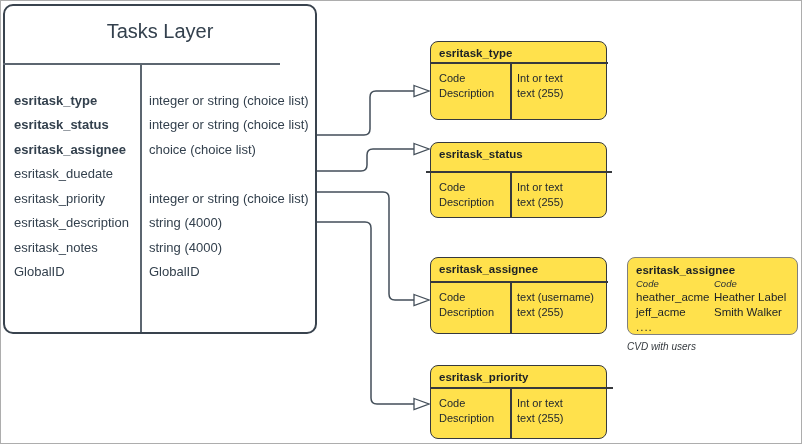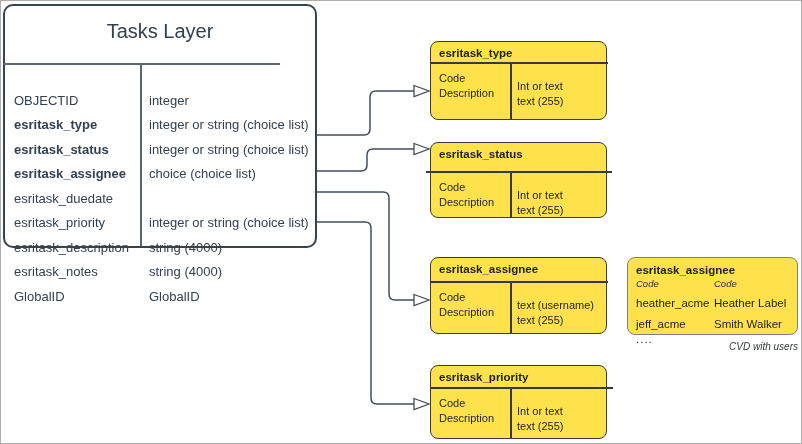--- a/index.html
+++ b/index.html
@@ -9,21 +9,21 @@
     width:802px;height:444px;
     border:1.5px solid #ADADAD;
     background:#fff;
     font-family:"Liberation Sans", sans-serif;
     overflow:hidden;
   }
   .connectors{position:absolute;left:0;top:0;width:802px;height:444px;pointer-events:none;}
 
   
   .ttable{
-    position:absolute;left:2px;top:3px;width:314px;height:244px;
+    position:absolute;left:2px;top:3px;width:314px;height:330px;
     border:2px solid #39434E;border-radius:10px;background:#fff;
   }
   .ttable-title{
     position:absolute;top:14px;left:0;width:100%;
     text-align:center;font-size:20px;color:#33404D;
   }
   .t-hr{position:absolute;top:57px;left:-2px;width:277px;height:2px;background:#5C6670;}
   .t-vr{position:absolute;top:58px;left:135px;bottom:0;width:1.5px;background:#5C6670;}
   .t-rows{position:absolute;top:82px;left:0;right:0;}
   .trow{display:flex;height:24.5px;align-items:center;font-size:13px;color:#33404D;}
@@ -39,37 +39,37 @@
     border-radius:8px;
   }
   .dtitle{
     position:absolute;top:5px;left:8px;right:4px;
     font-size:11.5px;font-weight:bold;color:#1C2126;
   }
   .dhr{position:absolute;height:1.5px;background:var(--stroke);}
   .dvr{position:absolute;width:1.5px;background:var(--stroke);bottom:0;}
   .dcol{position:absolute;font-size:11px;line-height:15px;color:#22282E;}
   .dcol.left{left:8px;}
-  .dcol.right{left:86px;margin-top:8px;}
+  .dcol.right{left:86px;}
 
   
   .cvd{
     position:absolute;left:626px;top:256px;width:171px;height:78px;
     background:var(--yellow);
     border:1.3px solid #7F7F7F;border-radius:8px;
     padding:5px 0 0 8px;color:#1C2126;
   }
   .cvd-title{font-size:11.5px;font-weight:bold;line-height:14px;}
   .cvd-grid{display:grid;grid-template-columns:78px auto;}
   .cvd-head{font-size:9.5px;font-style:italic;line-height:13px;color:#2A2F34;}
-  .cvd-cell{font-size:11.5px;line-height:15px;margin-top:6px;}
+  .cvd-cell{font-size:11.5px;line-height:15px;}
   .cvd-ellipsis{font-size:11.5px;line-height:14px;letter-spacing:1px;}
   .cvd-caption{
     position:absolute;left:626px;top:340px;width:171px;
-    text-align:right;font-size:10px;font-style:italic;color:#33383D;
+    text-align:left;font-size:10px;font-style:italic;color:#33383D;
   }
 </style>
 </head>
 <body>
 
 <div class="canvas">
 
   <svg class="connectors" viewBox="0 0 802 444" xmlns="http://www.w3.org/2000/svg">
     <g stroke="#434E59" stroke-width="1.5" fill="none">
       <path d="M316,134 H363 Q369,134 369,128 V96 Q369,90 375,90 H413"></path>
@@ -83,24 +83,20 @@
       <path d="M413,293.5 L428,299 L413,304.5 Z"></path>
       <path d="M413,397.5 L428,403 L413,408.5 Z"></path>
     </g>
   </svg>
 
   <div class="ttable">
     <div class="ttable-title">Tasks Layer</div>
     <div class="t-hr"></div>
     <div class="t-vr"></div>
     <div class="t-rows">
-        <div class="trow">
-          <div class="fname">OBJECTID</div>
-          <div class="ftype">integer</div>
-        </div>
         <div class="trow">
           <div class="fname bold">esritask_type</div>
           <div class="ftype">integer or string (choice list)</div>
         </div>
         <div class="trow">
           <div class="fname bold">esritask_status</div>
           <div class="ftype">integer or string (choice list)</div>
         </div>
         <div class="trow">
           <div class="fname bold">esritask_assignee</div>

